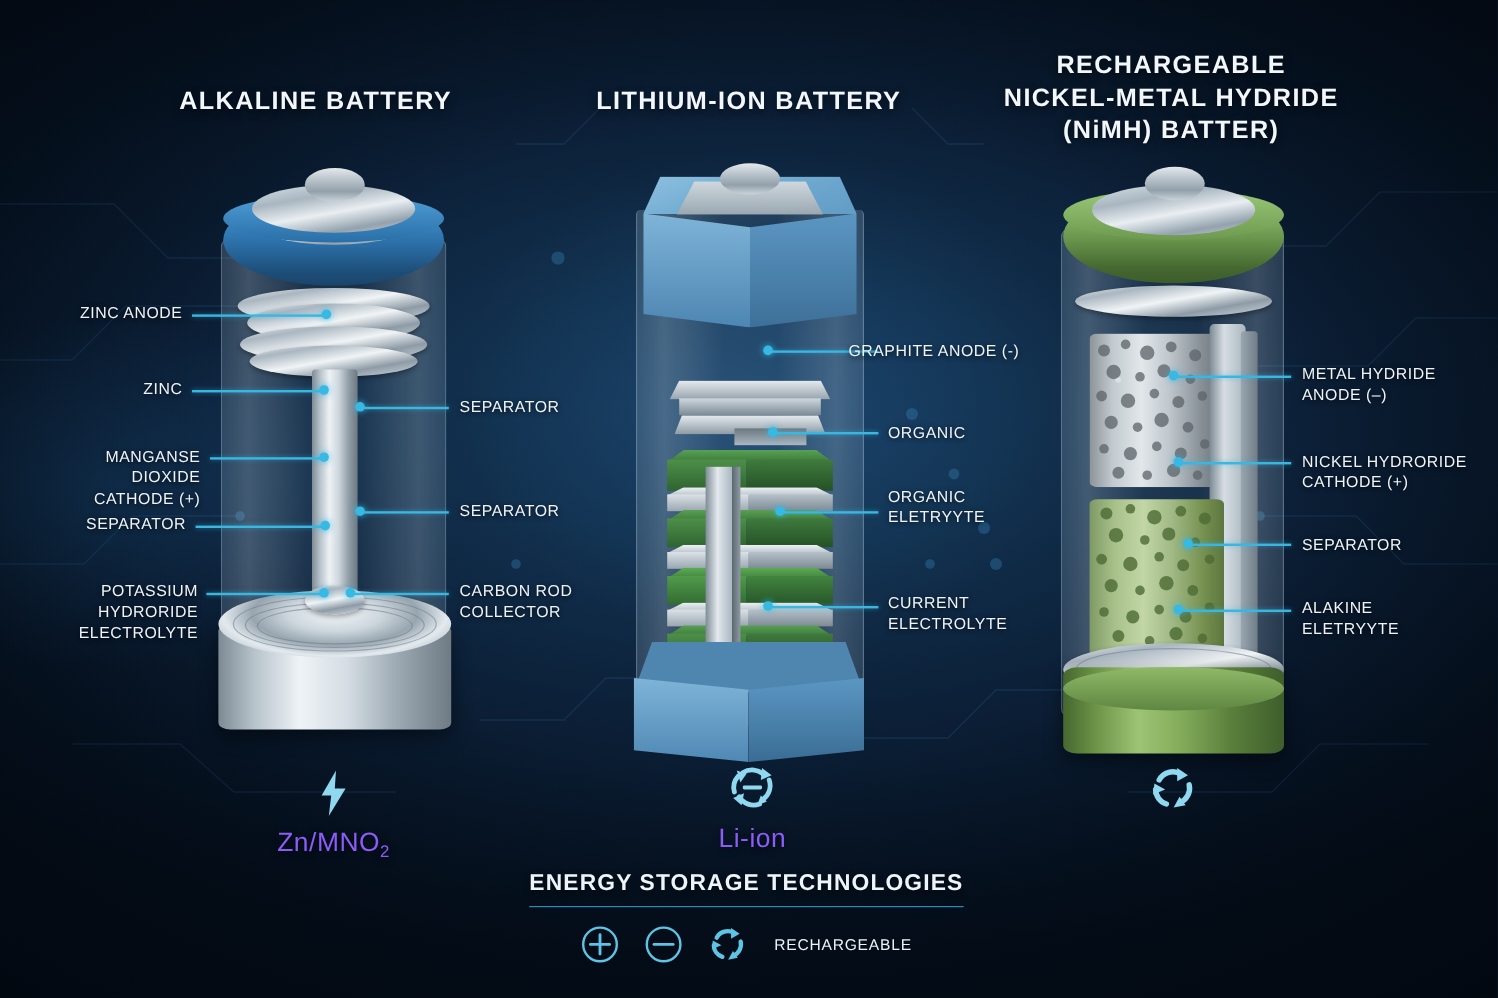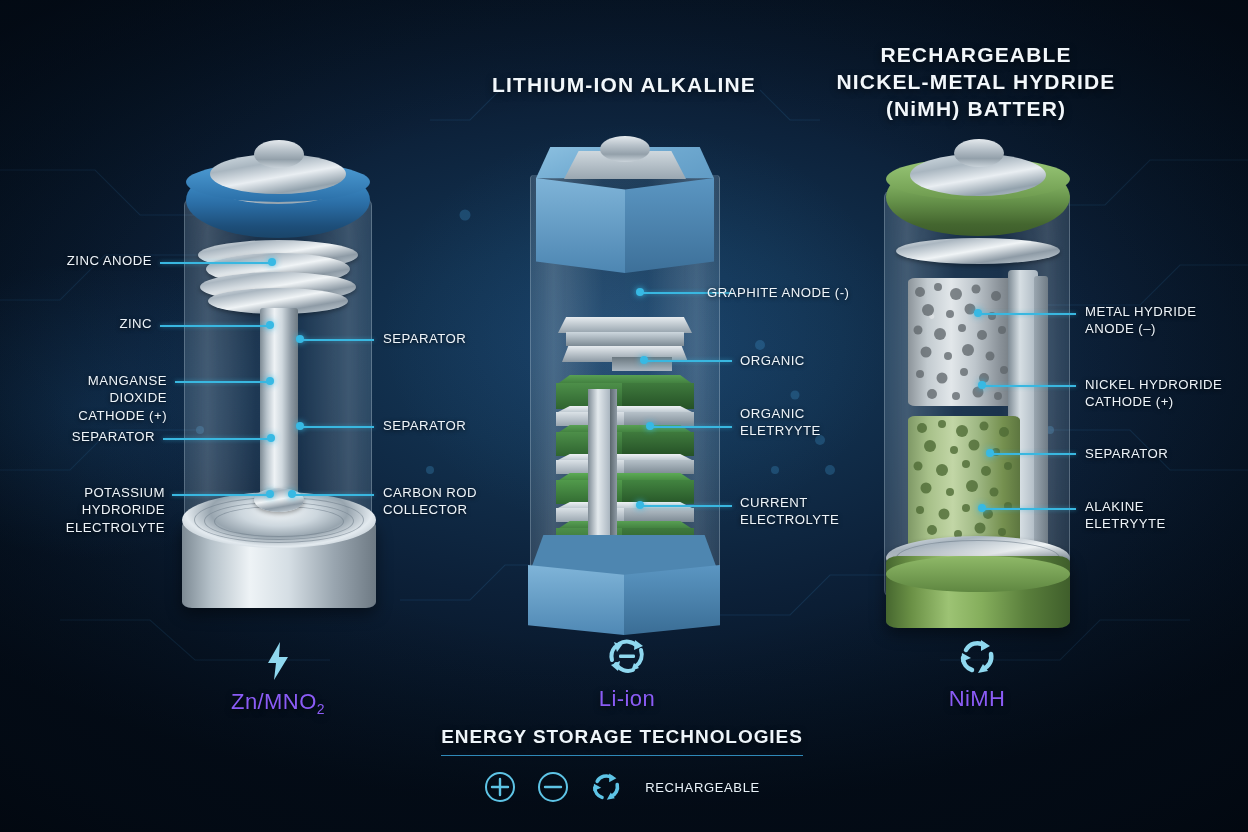--- a/index.html
+++ b/index.html
@@ -191,21 +191,22 @@
       <circle cx="795" cy="395" r="4.5"></circle>
       <circle cx="820" cy="440" r="5"></circle>
       <circle cx="775" cy="470" r="4"></circle>
     </g>
   </svg>
 
   <div class="bg-glow-l"></div>
   <div class="bg-glow-c"></div>
   <div class="bg-vignette"></div>
 
-  <div id="title-lithium" class="col-title">LITHIUM-ION ALKALINE</div>
+  <div id="title-alkaline" class="col-title">ALKALINE BATTERY</div>
+  <div id="title-lithium" class="col-title">LITHIUM-ION BATTERY</div>
   <div id="title-nimh" class="col-title" style="white-space:pre-line;">RECHARGEABLE
 NICKEL-METAL HYDRIDE
 (NiMH) BATTER)</div>
 
   <div class="bat" style="left:168px; top:140px; width:220px; height:490px;">
 
     <div class="glass" style="left:16px; top:58px; width:188px; height:400px;"></div>
 
     <div class="cap-top" style="left:18px; top:22px; width:184px; height:76px;"></div>
     <div class="cap-ring" style="left:38px; top:18px; width:144px; height:46px;"></div>
@@ -504,21 +505,20 @@
           <path d="M34 17 A13 13 0 0 1 26 32"></path>
           <path d="M15 33 A13 13 0 0 1 6 21"></path>
         </g>
         <g fill="#8fd8ef">
           <path d="M24 3 L33 9 L24 14 Z"></path>
           <path d="M31 34 L21 36 L26 27 Z"></path>
           <path d="M5 16 L14 21 L4 25 Z"></path>
         </g>
       </svg>
     </div>
-    <div class="nm">NiMH</div>
   </div>
 
   <div id="footer">
     <div id="footer-title">ENERGY STORAGE TECHNOLOGIES</div>
     <div id="legend">
       <svg width="32" height="32" viewBox="0 0 32 32">
         <circle cx="16" cy="16" r="14" fill="none" stroke="#5ec4e6" stroke-width="2"></circle>
         <path d="M16 8 V24 M8 16 H24" stroke="#5ec4e6" stroke-width="2.4" stroke-linecap="round"></path>
       </svg>
       <svg width="32" height="32" viewBox="0 0 32 32">

